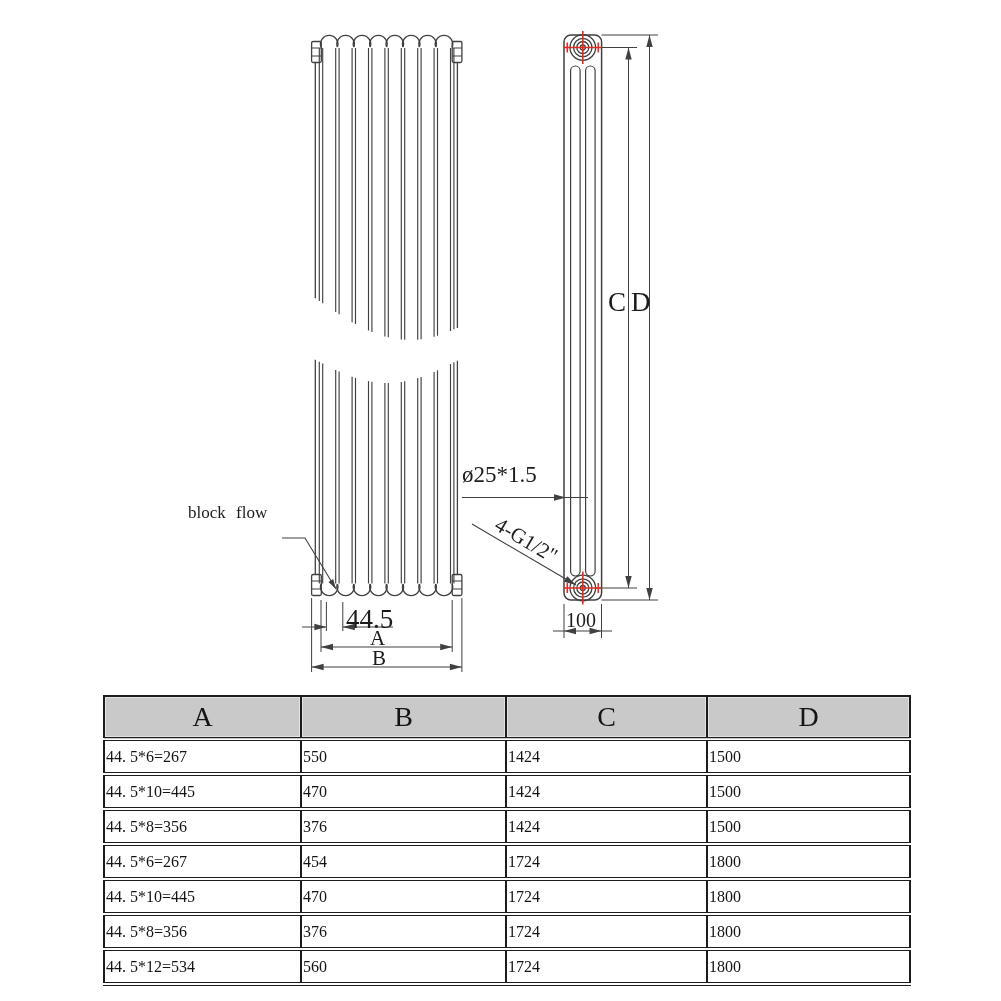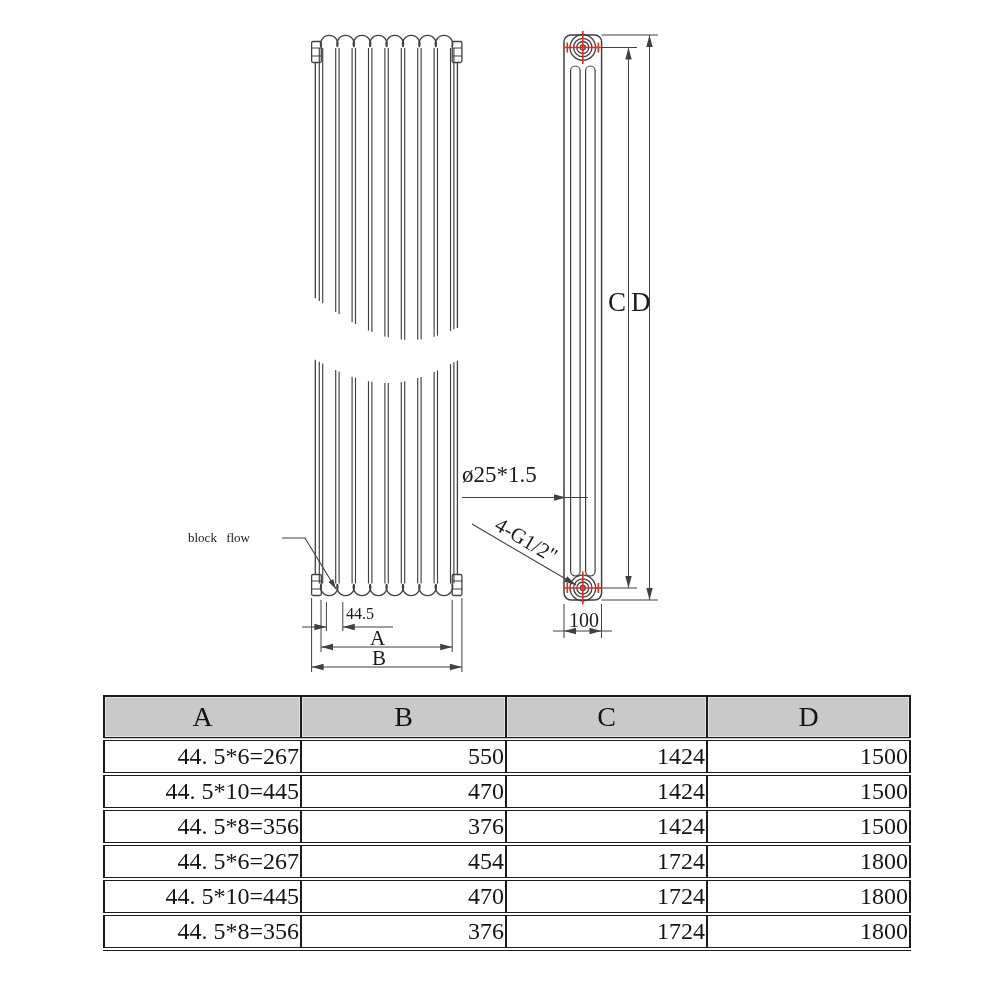--- a/index.html
+++ b/index.html
@@ -1,34 +1,34 @@
 <!DOCTYPE html>
 <html><head>
 <meta charset="utf-8">
 <style>
   html,body{margin:0;padding:0;background:#ffffff;width:1001px;height:1001px;overflow:hidden;}
   .stage{position:relative;width:1001px;height:1001px;font-family:"Liberation Serif",serif;}
   svg{position:absolute;left:0;top:0;}
   .lbl{position:absolute;font-family:"Liberation Serif",serif;color:#1b1b1b;white-space:nowrap;line-height:1;}
-  .lbl-block-flow{left:188px;top:531px;font-size:13px;word-spacing:6px;}
-  .lbl-445{left:346px;top:606px;font-size:16px;}
+  .lbl-block-flow{left:188px;top:504px;font-size:17px;word-spacing:6px;}
+  .lbl-445{left:346px;top:606px;font-size:27px;}
   .lbl-a{left:370px;top:628px;font-size:21px;}
   .lbl-b{left:372px;top:648px;font-size:21px;}
   .lbl-c{left:608px;top:289px;font-size:27px;}
   .lbl-d{left:631px;top:289px;font-size:27px;}
   .lbl-dia{left:462px;top:463px;font-size:23px;}
   .lbl-thread{left:467px;top:530px;width:118px;text-align:center;font-size:21px;
               transform:rotate(30.5deg);transform-origin:center center;}
-  .lbl-100{left:566px;top:610px;font-size:20px;width:36px;text-align:center;}
+  .lbl-100{left:566px;top:610px;font-size:20px;width:21px;text-align:center;}
   
   .spec-table{position:absolute;left:103px;top:695px;width:806px;border-collapse:collapse;
               table-layout:fixed;background:#fff;color:#141414;border:2px solid #1c1c1c;}
   .spec-table th{height:38px;background:#c9c9c9;font-weight:normal;font-size:28px;
                  border:2px solid #1c1c1c;box-shadow:inset 0 0 0 1px #e3e3e3;}
-  .spec-table td{height:29px;text-align:right;font-size:24px;
+  .spec-table td{height:29px;text-align:left;font-size:16px;
                  border-left:2px solid #1c1c1c;border-right:2px solid #1c1c1c;
                  border-top:4px double #1c1c1c;border-bottom:4px double #1c1c1c;margin-top:32px;}
 </style>
 </head>
 <body>
 
 <div class="stage">
 
   <svg id="drawing-svg" width="1001" height="690" viewBox="0 0 1001 690">
     <g id="gFront">
@@ -220,15 +220,21 @@
         <td>470</td>
         <td>1724</td>
         <td>1800</td>
       </tr>
       <tr>
         <td>44. 5*8=356</td>
         <td>376</td>
         <td>1724</td>
         <td>1800</td>
       </tr>
+      <tr>
+        <td>44. 5*12=534</td>
+        <td>560</td>
+        <td>1724</td>
+        <td>1800</td>
+      </tr>
     </tbody>
   </table>
 </div>
 
 </body></html>

